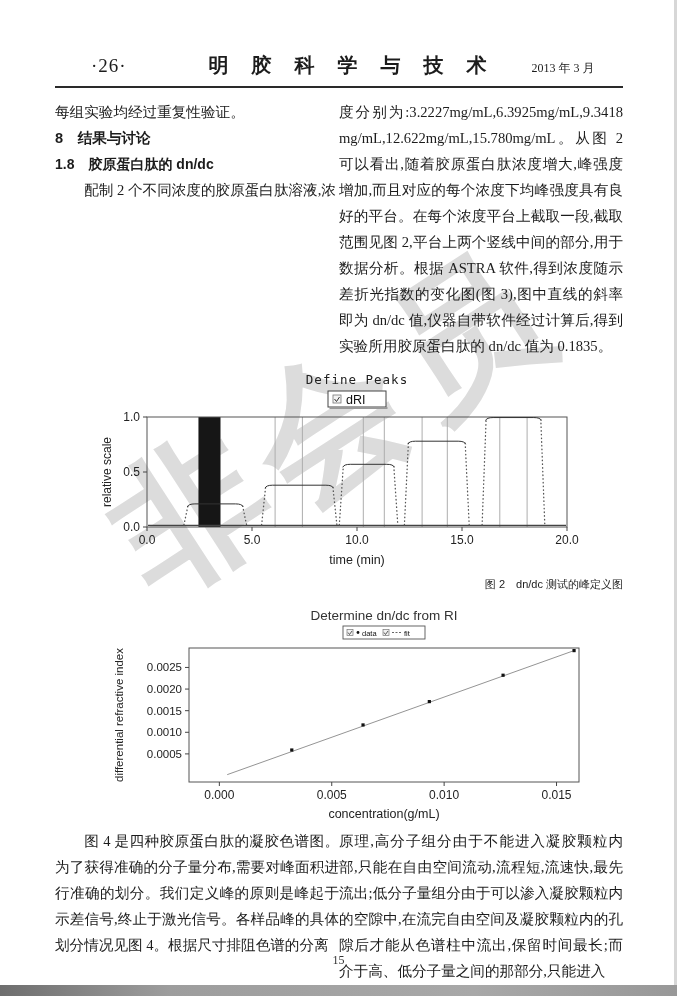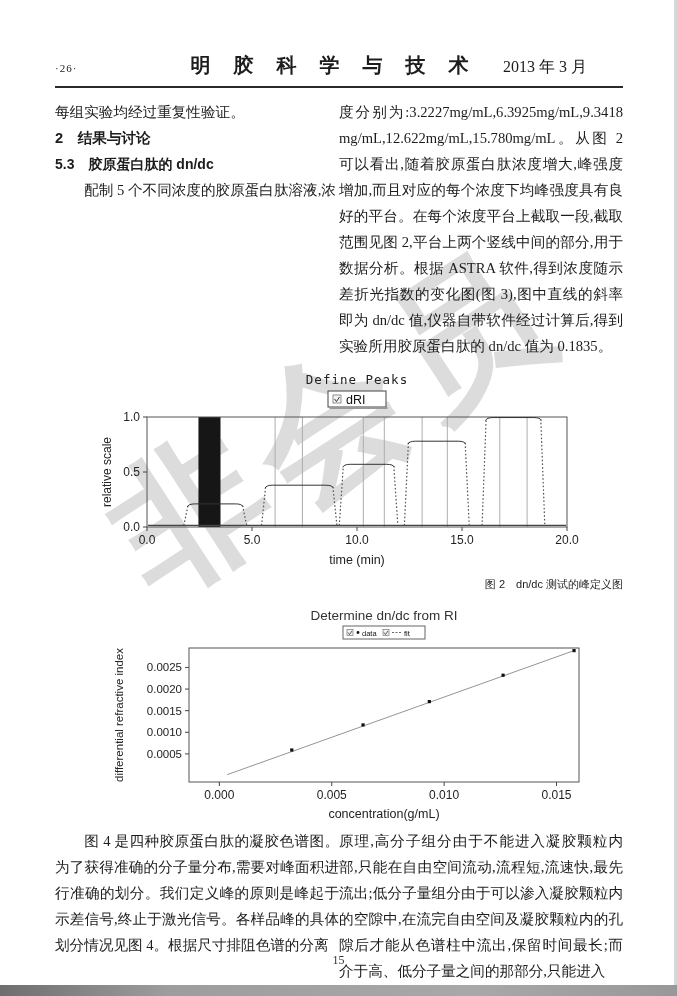--- a/index.html
+++ b/index.html
@@ -3,23 +3,23 @@
 <meta charset="utf-8">
 <style>
   html,body{margin:0;padding:0;background:#e8e8e8;}
   .page{position:relative;width:677px;height:996px;margin:0 auto;background:#ffffff;overflow:hidden;
         font-family:"Liberation Serif","DejaVu Serif",serif;color:#1c1c1c;}
   .watermark{position:absolute;left:74px;top:472px;transform:rotate(-33deg);transform-origin:0 0;
              font-family:"Liberation Sans","DejaVu Sans",sans-serif;font-weight:bold;
              font-size:150px;letter-spacing:14px;color:#dcdcdc;white-space:nowrap;z-index:0;}
   .content{position:absolute;left:55px;top:52px;width:568px;z-index:1;}
   .hdr{display:flex;align-items:baseline;font-size:15px;}
-  .hdr-left{width:110px;font-size:11px;letter-spacing:1px;}
+  .hdr-left{width:110px;font-size:19px;letter-spacing:1px;margin-left:36px;}
   .hdr-center{flex:1;text-align:center;font-weight:bold;letter-spacing:9px;font-size:20px;}
-  .hdr-right{width:120px;text-align:left;font-size:16px;}
+  .hdr-right{width:120px;text-align:center;font-size:12px;}
   .hdr-rule{border-bottom:2.2px solid #2a2a2a;margin-top:7px;}
   .cols{display:flex;margin-top:11px;}
   .col{flex:1;font-size:14.6px;line-height:26px;text-align:justify;}
   .col p{margin:0;}
   .indent{text-indent:2em;}
   .h-sec{font-family:"Liberation Sans","DejaVu Sans",sans-serif;font-weight:bold;font-size:14.6px;}
   .h-sub{font-family:"Liberation Sans","DejaVu Sans",sans-serif;font-weight:bold;font-size:14px;}
   .fig{margin-top:12px;}
   .fig svg{display:block;}
   #fig2svg{margin-left:42px;}
@@ -43,23 +43,23 @@
     <div class="hdr">
       <div class="hdr-left">·26·</div>
       <div class="hdr-center">明 胶 科 学 与 技 术</div>
       <div class="hdr-right">2013 年 3 月</div>
     </div>
     <div class="hdr-rule"></div>
 
     <div class="cols">
       <div class="col">
         <p>每组实验均经过重复性验证。</p>
-        <p class="h-sec">2　结果与讨论</p>
-        <p class="h-sub">5.3　胶原蛋白肽的 dn/dc</p>
-        <p class="indent">配制 5 个不同浓度的胶原蛋白肽溶液,浓</p>
+        <p class="h-sec">8　结果与讨论</p>
+        <p class="h-sub">1.8　胶原蛋白肽的 dn/dc</p>
+        <p class="indent">配制 2 个不同浓度的胶原蛋白肽溶液,浓</p>
       </div>
       <div class="col">
         <p>度分别为:3.2227mg/mL,6.3925mg/mL,9.3418 mg/mL,12.622mg/mL,15.780mg/mL。从图 2 可以看出,随着胶原蛋白肽浓度增大,峰强度增加,而且对应的每个浓度下均峰强度具有良好的平台。在每个浓度平台上截取一段,截取范围见图 2,平台上两个竖线中间的部分,用于数据分析。根据 ASTRA 软件,得到浓度随示差折光指数的变化图(图 3),图中直线的斜率即为 dn/dc 值,仪器自带软件经过计算后,得到实验所用胶原蛋白肽的 dn/dc 值为 0.1835。</p>
       </div>
     </div>
 
     <div class="fig">
       <svg id="fig2svg" width="512" height="198">
           <text x="260" y="13" text-anchor="middle" font-family="&quot;DejaVu Sans Mono&quot;,monospace" font-size="12.5" fill="#222" letter-spacing="1">Define Peaks</text>
           <rect x="231" y="20" width="58" height="16" fill="#fff" stroke="#444" stroke-width="1"></rect>

